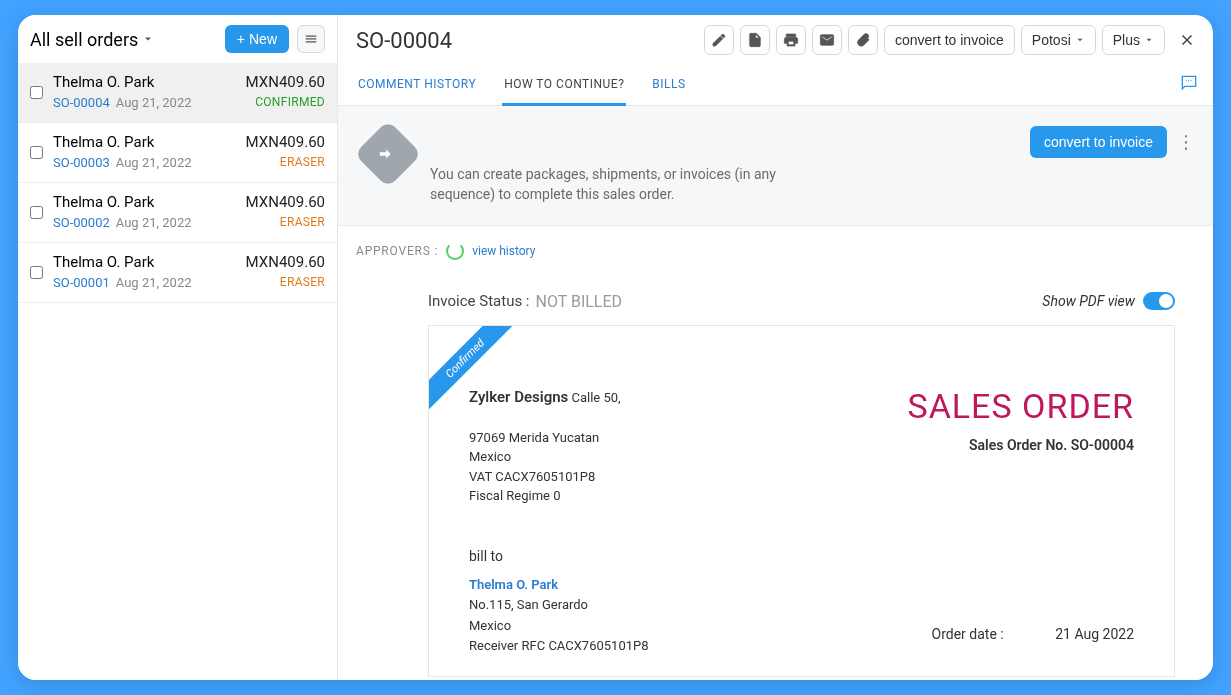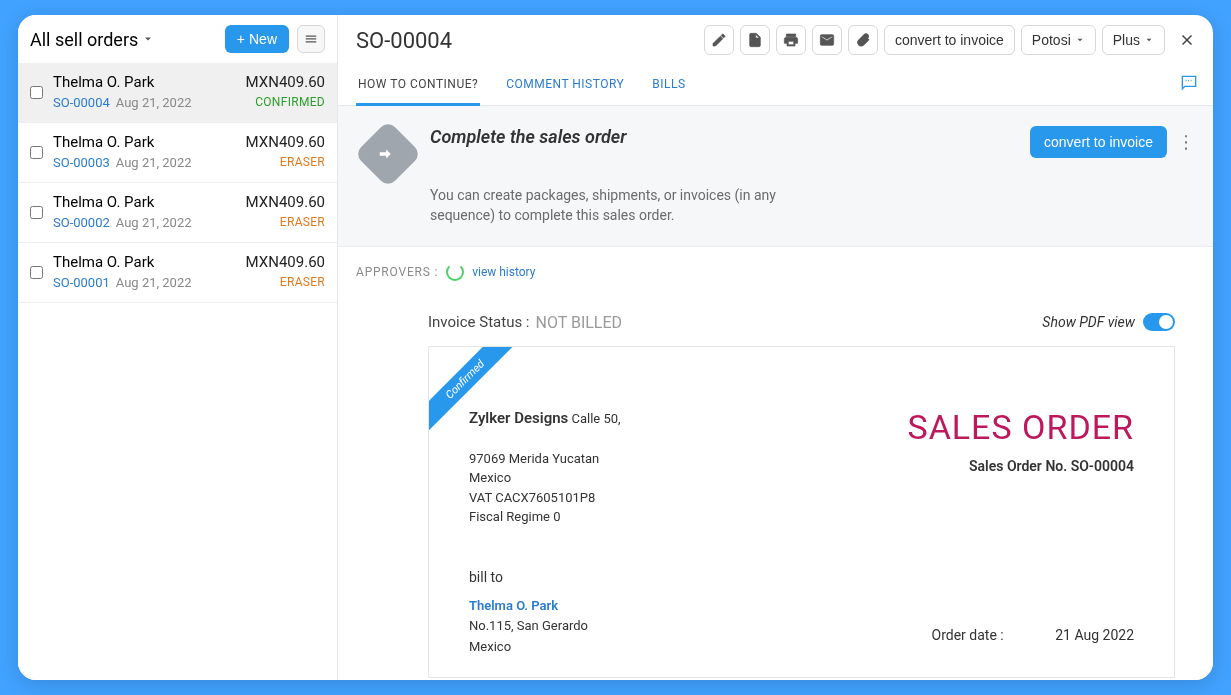--- a/index.html
+++ b/index.html
@@ -200,38 +200,37 @@
           </svg>
         </button>
       <div class="close-x">
           <svg viewBox="0 0 24 24" fill="none" stroke-width="2">
             <path d="M6 6l12 12M18 6L6 18"></path>
           </svg>
         </div>
     </div>
 
     <div class="tabs">
+      <div class="tab">COMMENT HISTORY</div>
       <div class="tab active">HOW TO CONTINUE?</div>
-      <div class="tab">COMMENT HISTORY</div>
       <div class="tab">BILLS</div>
       <div class="chat-ico"><svg viewBox="0 0 24 24">
             <path d="M4 4h16v12H7l-3 3V4z"></path>
             <path d="M8 9h1M11 9h1M14 9h1"></path>
           </svg></div>
     </div>
 
     <div class="mbody">
       <div class="banner">
         <div class="banner-icon">
             <svg viewBox="0 0 24 24">
               <path d="M10 17l5-5-5-5v3H3v4h7v3z"></path>
             </svg>
           </div>
         <div class="banner-text">
-          <h3>Complete the sales order</h3>
           <p>You can create packages, shipments, or invoices (in any sequence) to complete this sales order.</p>
         </div>
         <div class="banner-right">
           <button class="btn-primary"><span>convert to invoice</span></button>
           <div class="dots">⋮</div>
         </div>
       </div>
 
       <div class="approvers">
         <span>APPROVERS :</span>
@@ -264,20 +263,21 @@
             <div class="title">SALES ORDER</div>
             <div class="sub">Sales Order No. SO-00004</div>
           </div>
           <div class="clear"></div>
 
           <div class="bill-to">
             <div class="lbl">bill to</div>
             <div class="name">Thelma O. Park</div>
             <div>No.115, San Gerardo</div>
             <div>Mexico</div>
+            <div>Receiver RFC CACX7605101P8</div>
           </div>
           <div class="doc-order-date">
             <span class="k">Order date :</span>
             <span>21 Aug 2022</span>
           </div>
           <div class="clear"></div>
 
         </div>
       </div>
     </div>

